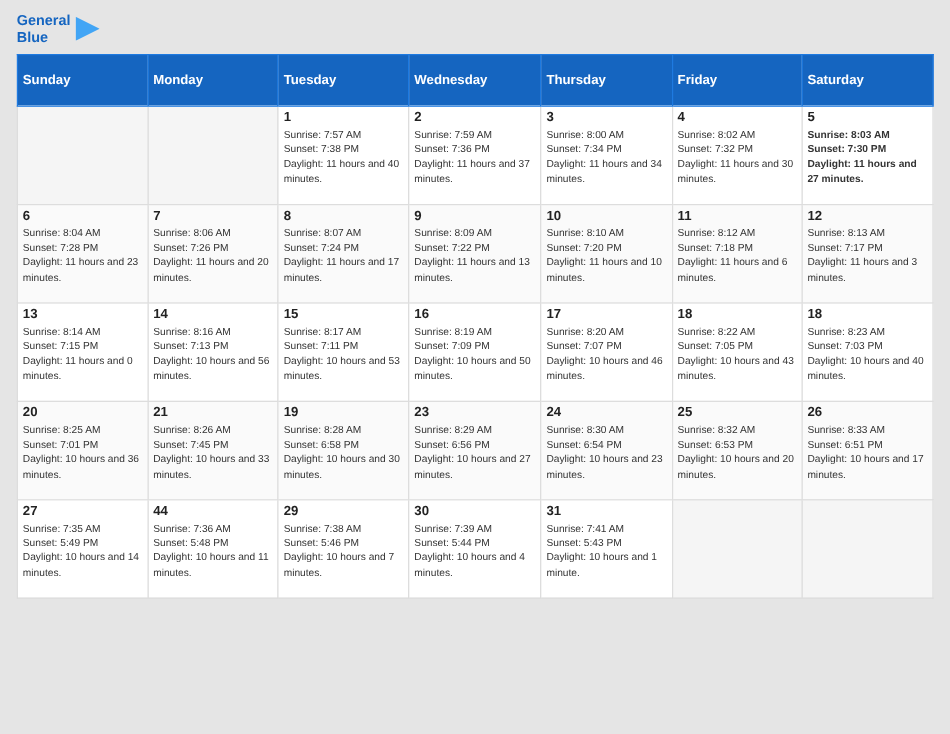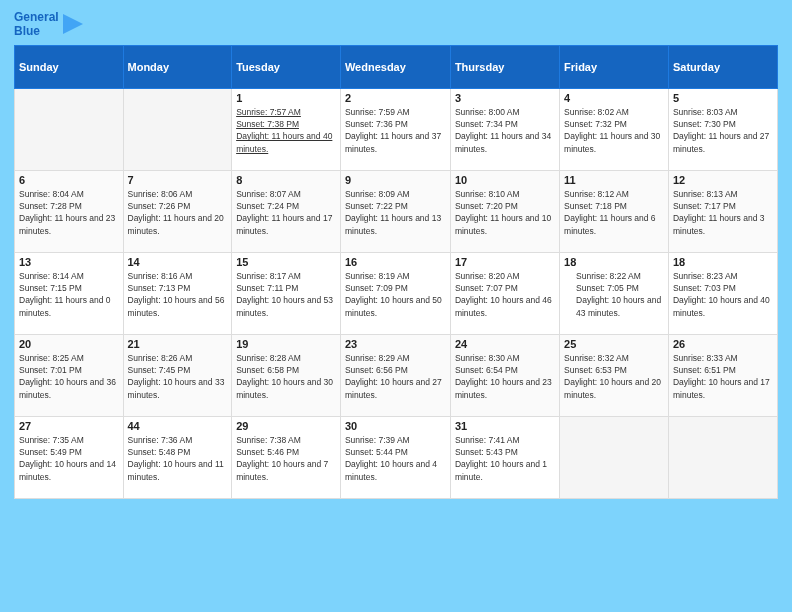--- a/index.html
+++ b/index.html
@@ -6,21 +6,21 @@
     body {
       font-family: Arial, sans-serif;
       background: #fff;
       width: 792px;
       height: 612px;
       overflow: hidden;
     }
     .page {
       width: 792px;
       height: 612px;
-      background: #7dd3fc;
+      background: #e5e5e5;
       padding: 10px 14px 10px 14px;
     }
     .header {
       display: flex;
       justify-content: space-between;
       align-items: flex-start;
       margin-bottom: 6px;
     }
     .logo {
       display: flex;
@@ -114,21 +114,21 @@
           <th>Friday</th>
           <th>Saturday</th>
         </tr>
     </thead>
     <tbody id="calendar-body">
     <tr>
           <td class="empty"></td>
           <td class="empty"></td>
           <td>
             <div class="day-number">1</div>
-            <div class="day-info" style="white-space: pre-line; text-decoration: underline;">Sunrise: 7:57 AM
+            <div class="day-info" style="white-space: pre-line;">Sunrise: 7:57 AM
 Sunset: 7:38 PM
 Daylight: 11 hours and 40 minutes.</div>
           </td>
           <td>
             <div class="day-number">2</div>
             <div class="day-info" style="white-space: pre-line;">Sunrise: 7:59 AM
 Sunset: 7:36 PM
 Daylight: 11 hours and 37 minutes.</div>
           </td>
           <td>
@@ -138,21 +138,21 @@
 Daylight: 11 hours and 34 minutes.</div>
           </td>
           <td>
             <div class="day-number">4</div>
             <div class="day-info" style="white-space: pre-line;">Sunrise: 8:02 AM
 Sunset: 7:32 PM
 Daylight: 11 hours and 30 minutes.</div>
           </td>
           <td>
             <div class="day-number">5</div>
-            <div class="day-info" style="white-space: pre-line;">Sunrise: 8:03 AM
+            <div class="day-info" style="white-space: pre-line; font-weight: bold;">Sunrise: 8:03 AM
 Sunset: 7:30 PM
 Daylight: 11 hours and 27 minutes.</div>
           </td>
         </tr>
         <tr class="row-even">
           <td>
             <div class="day-number">6</div>
             <div class="day-info" style="white-space: pre-line;">Sunrise: 8:04 AM
 Sunset: 7:28 PM
 Daylight: 11 hours and 23 minutes.</div>
@@ -220,21 +220,21 @@
 Daylight: 10 hours and 50 minutes.</div>
           </td>
           <td>
             <div class="day-number">17</div>
             <div class="day-info" style="white-space: pre-line;">Sunrise: 8:20 AM
 Sunset: 7:07 PM
 Daylight: 10 hours and 46 minutes.</div>
           </td>
           <td>
             <div class="day-number">18</div>
-            <div class="day-info" style="white-space: pre-line; margin-left: 12px;">Sunrise: 8:22 AM
+            <div class="day-info" style="white-space: pre-line;">Sunrise: 8:22 AM
 Sunset: 7:05 PM
 Daylight: 10 hours and 43 minutes.</div>
           </td>
           <td>
             <div class="day-number">18</div>
             <div class="day-info" style="white-space: pre-line;">Sunrise: 8:23 AM
 Sunset: 7:03 PM
 Daylight: 10 hours and 40 minutes.</div>
           </td>
         </tr>

